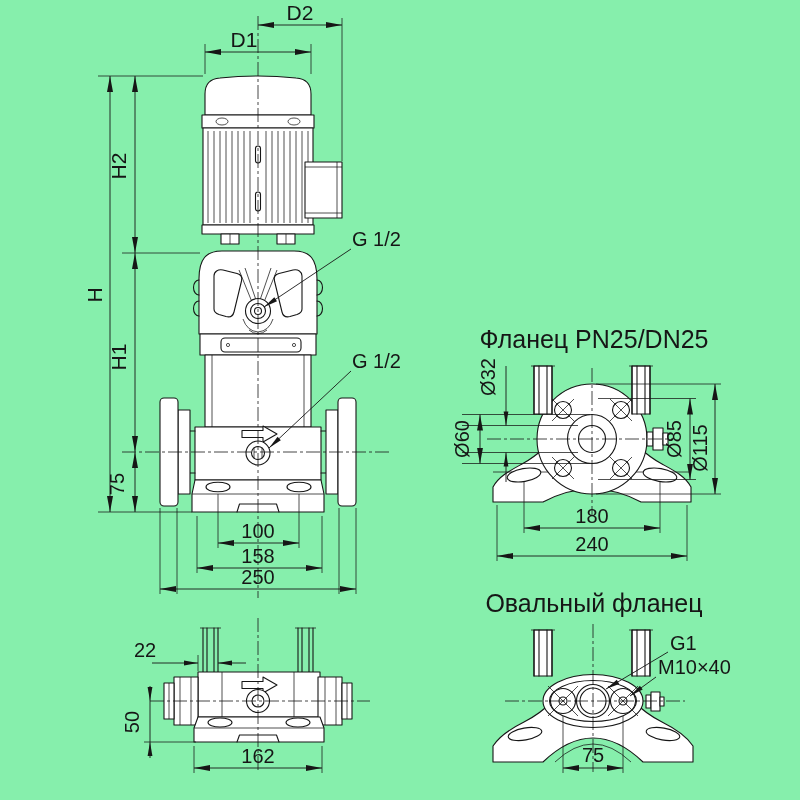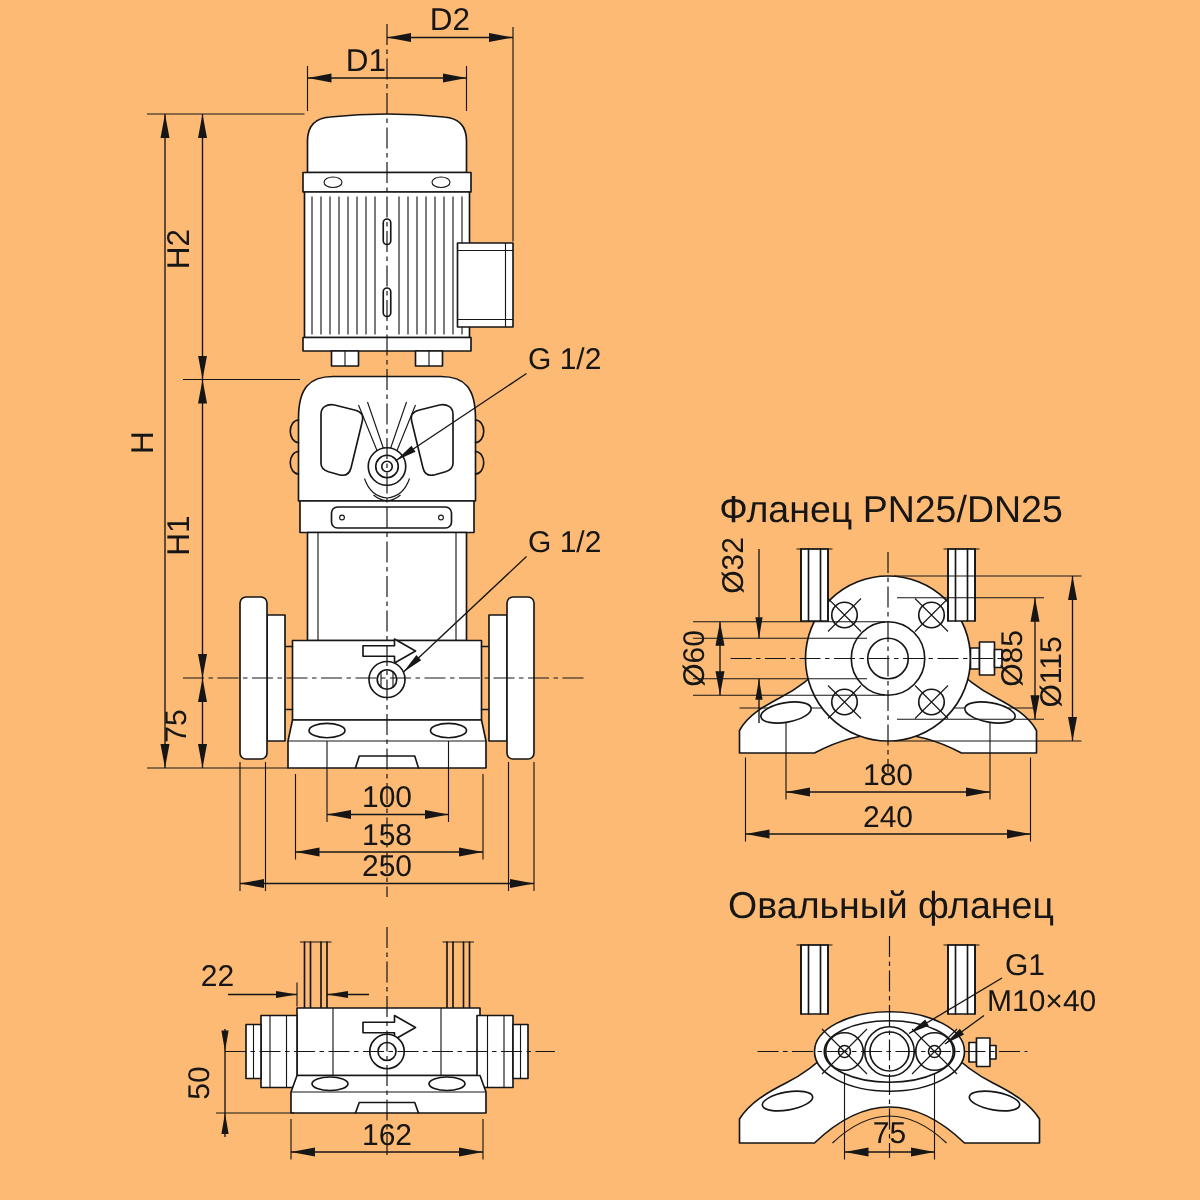--- a/index.html
+++ b/index.html
@@ -1,16 +1,16 @@
 <!DOCTYPE html>
 <html><head>
 <meta charset="utf-8">
 <style>
   html,body{margin:0;padding:0;background:#fff;}
-  #stage{width:800px;height:800px;background:#fdba74;position:relative;font-family:"Liberation Sans",sans-serif;}
+  #stage{width:800px;height:800px;background:#86efac;position:relative;font-family:"Liberation Sans",sans-serif;}
   svg{display:block;}
   .p  {stroke:#161616;stroke-width:1.1;fill:none;stroke-linejoin:round;stroke-linecap:round;}
   .pw {stroke:#161616;stroke-width:1.1;fill:#fff;stroke-linejoin:round;}
   .t  {stroke:#161616;stroke-width:.75;fill:none;}
   .d  {stroke:#161616;stroke-width:.9;fill:none;}
   .cl {stroke:#161616;stroke-width:.8;fill:none;stroke-dasharray:14 3 3 3;}
   .ar {fill:#161616;stroke:none;}
   text{fill:#161616;font-family:"Liberation Sans",sans-serif;}
   .dt {font-size:20px;text-anchor:middle;}
   .lb {font-size:20px;}

